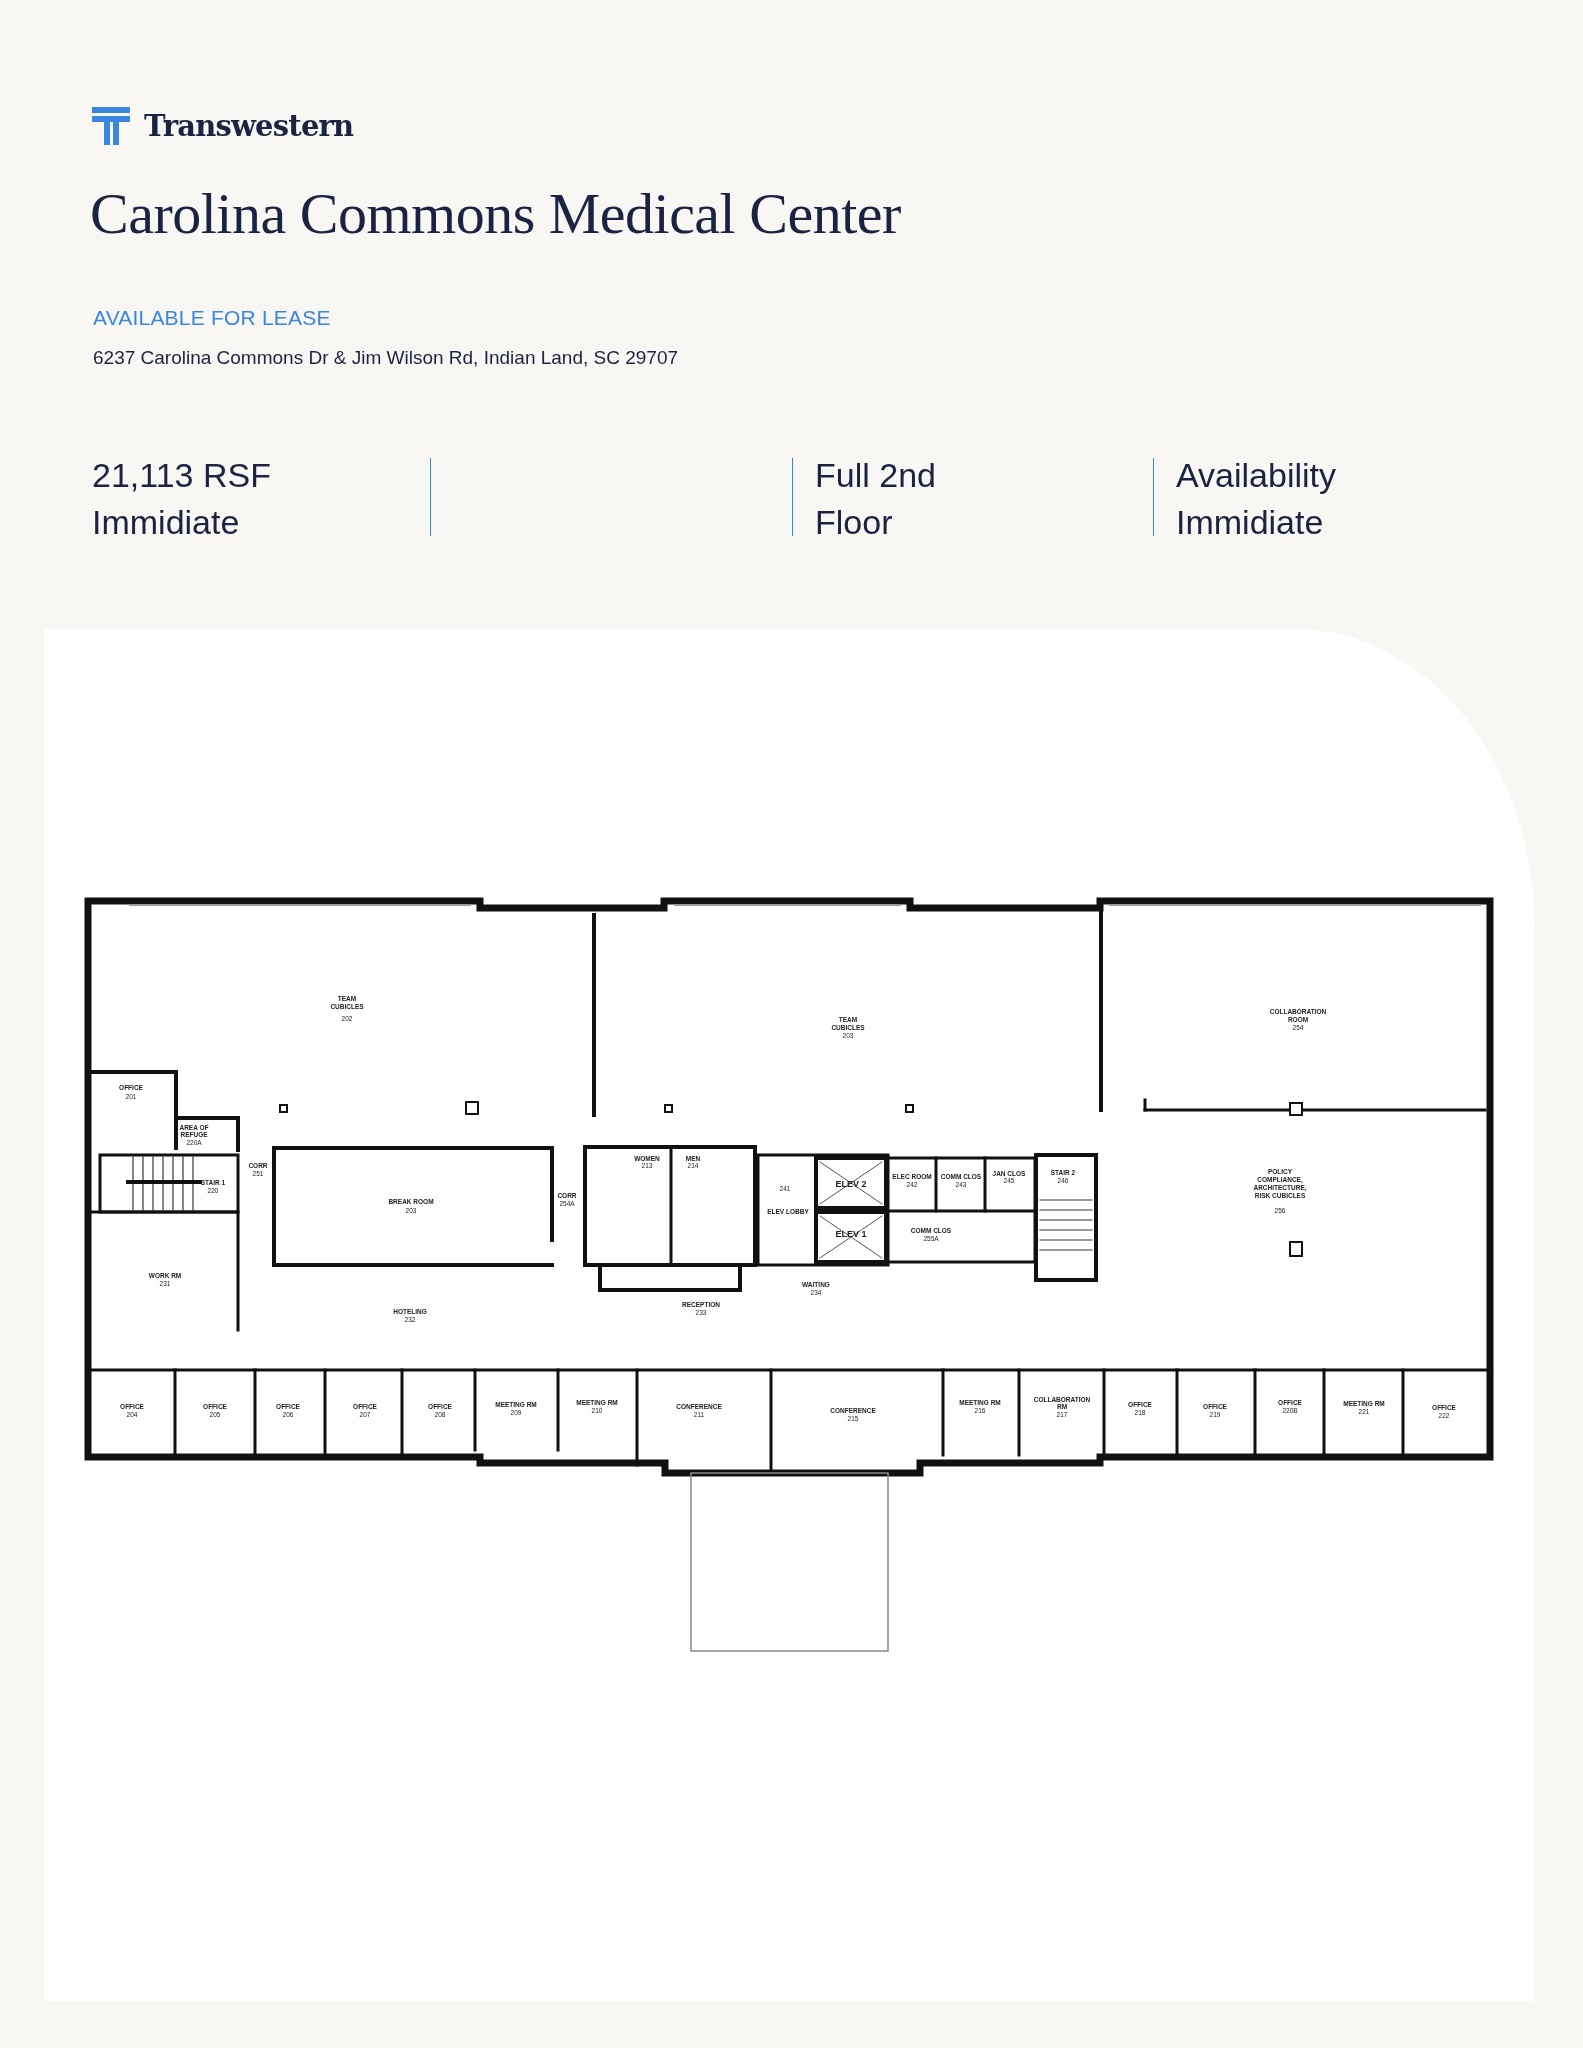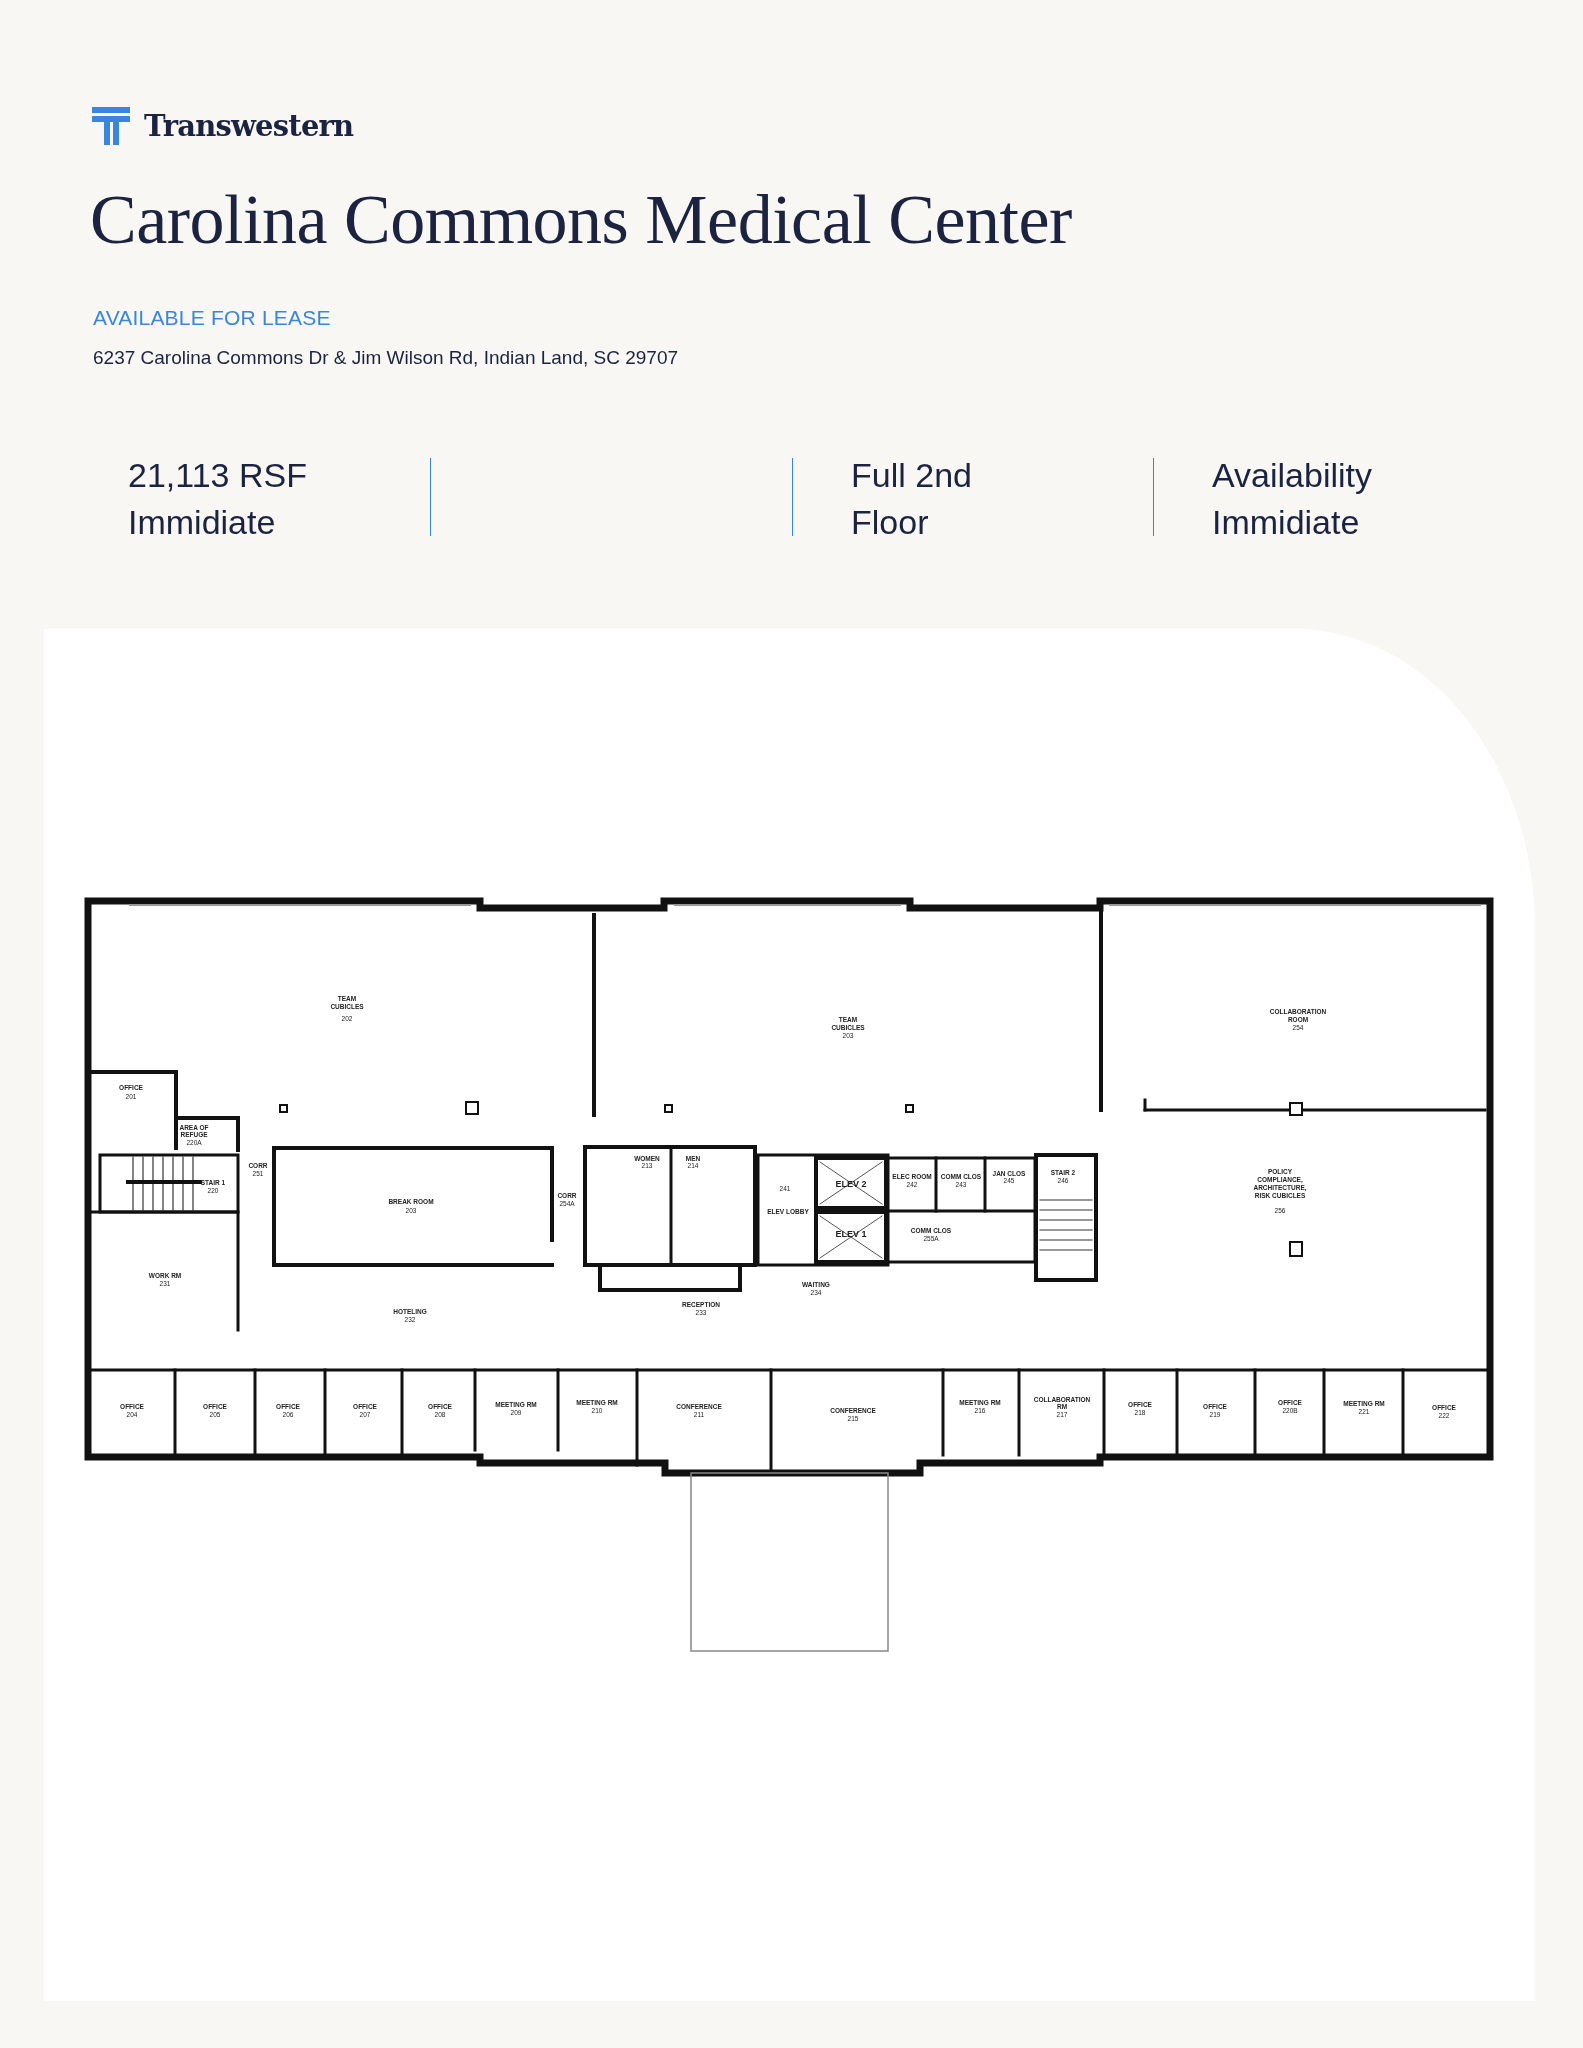--- a/index.html
+++ b/index.html
@@ -7,26 +7,26 @@
     body { position: relative; font-family: "Liberation Sans", "DejaVu Sans", sans-serif; color: #1b2340; }
 
     .logo { position: absolute; left: 92px; top: 106px; height: 40px; display: flex; align-items: center; gap: 14px; }
     .logo-mark { width: 38px; height: 38px; position: relative; }
     .logo-mark .b1 { position: absolute; left: 0; top: 0; width: 38px; height: 6px; background: #3a86de; }
     .logo-mark .b2 { position: absolute; left: 0; top: 9px; width: 38px; height: 6px; background: #3a86de; }
     .logo-mark .s1 { position: absolute; left: 12px; top: 15px; width: 6px; height: 23px; background: #3a86de; }
     .logo-mark .s2 { position: absolute; left: 21px; top: 15px; width: 6px; height: 23px; background: #3a86de; }
     .logo-text { font-family: "DejaVu Serif", "Liberation Serif", serif; font-weight: bold; font-size: 29px; letter-spacing: -0.8px; color: #1b2340; }
 
-    .title { position: absolute; left: 90px; top: 180px; font-family: "Liberation Serif", "DejaVu Serif", serif; font-size: 70px; font-weight: normal; color: #1b2340; letter-spacing: -0.5px; white-space: nowrap; }
+    .title { position: absolute; left: 90px; top: 180px; font-family: "Liberation Serif", "DejaVu Serif", serif; font-size: 58px; font-weight: normal; color: #1b2340; letter-spacing: -0.5px; white-space: nowrap; }
     .eyebrow { position: absolute; left: 93px; top: 306px; font-size: 21px; font-weight: normal; color: #3a86de; letter-spacing: 0.2px; }
     .address { position: absolute; left: 93px; top: 347px; font-size: 19px; color: #1b2340; }
 
     .stats { position: absolute; left: 92px; top: 452px; width: 1290px; height: 90px; }
-    .stat { position: absolute; top: 0; width: 340px; font-size: 34px; line-height: 47px; color: #1b2340; margin-left: 36px; }
+    .stat { position: absolute; top: 0; width: 340px; font-size: 34px; line-height: 47px; color: #1b2340; }
     .divider { position: absolute; top: 6px; width: 1px; height: 78px; background: #3a86de; }
 
     .panel { position: absolute; left: 44px; top: 629px; width: 1491px; height: 1372px; background: #ffffff; border-top-right-radius: 240px 300px; }
     .plan { position: absolute; left: 0; top: 0; width: 1583px; height: 2048px; }
     .rl { font-family: "Liberation Sans", sans-serif; font-weight: bold; fill: #222; text-anchor: middle; }
     .rn { font-family: "Liberation Sans", sans-serif; fill: #222; text-anchor: middle; }
   </style>
 </head>
 <body>
 

